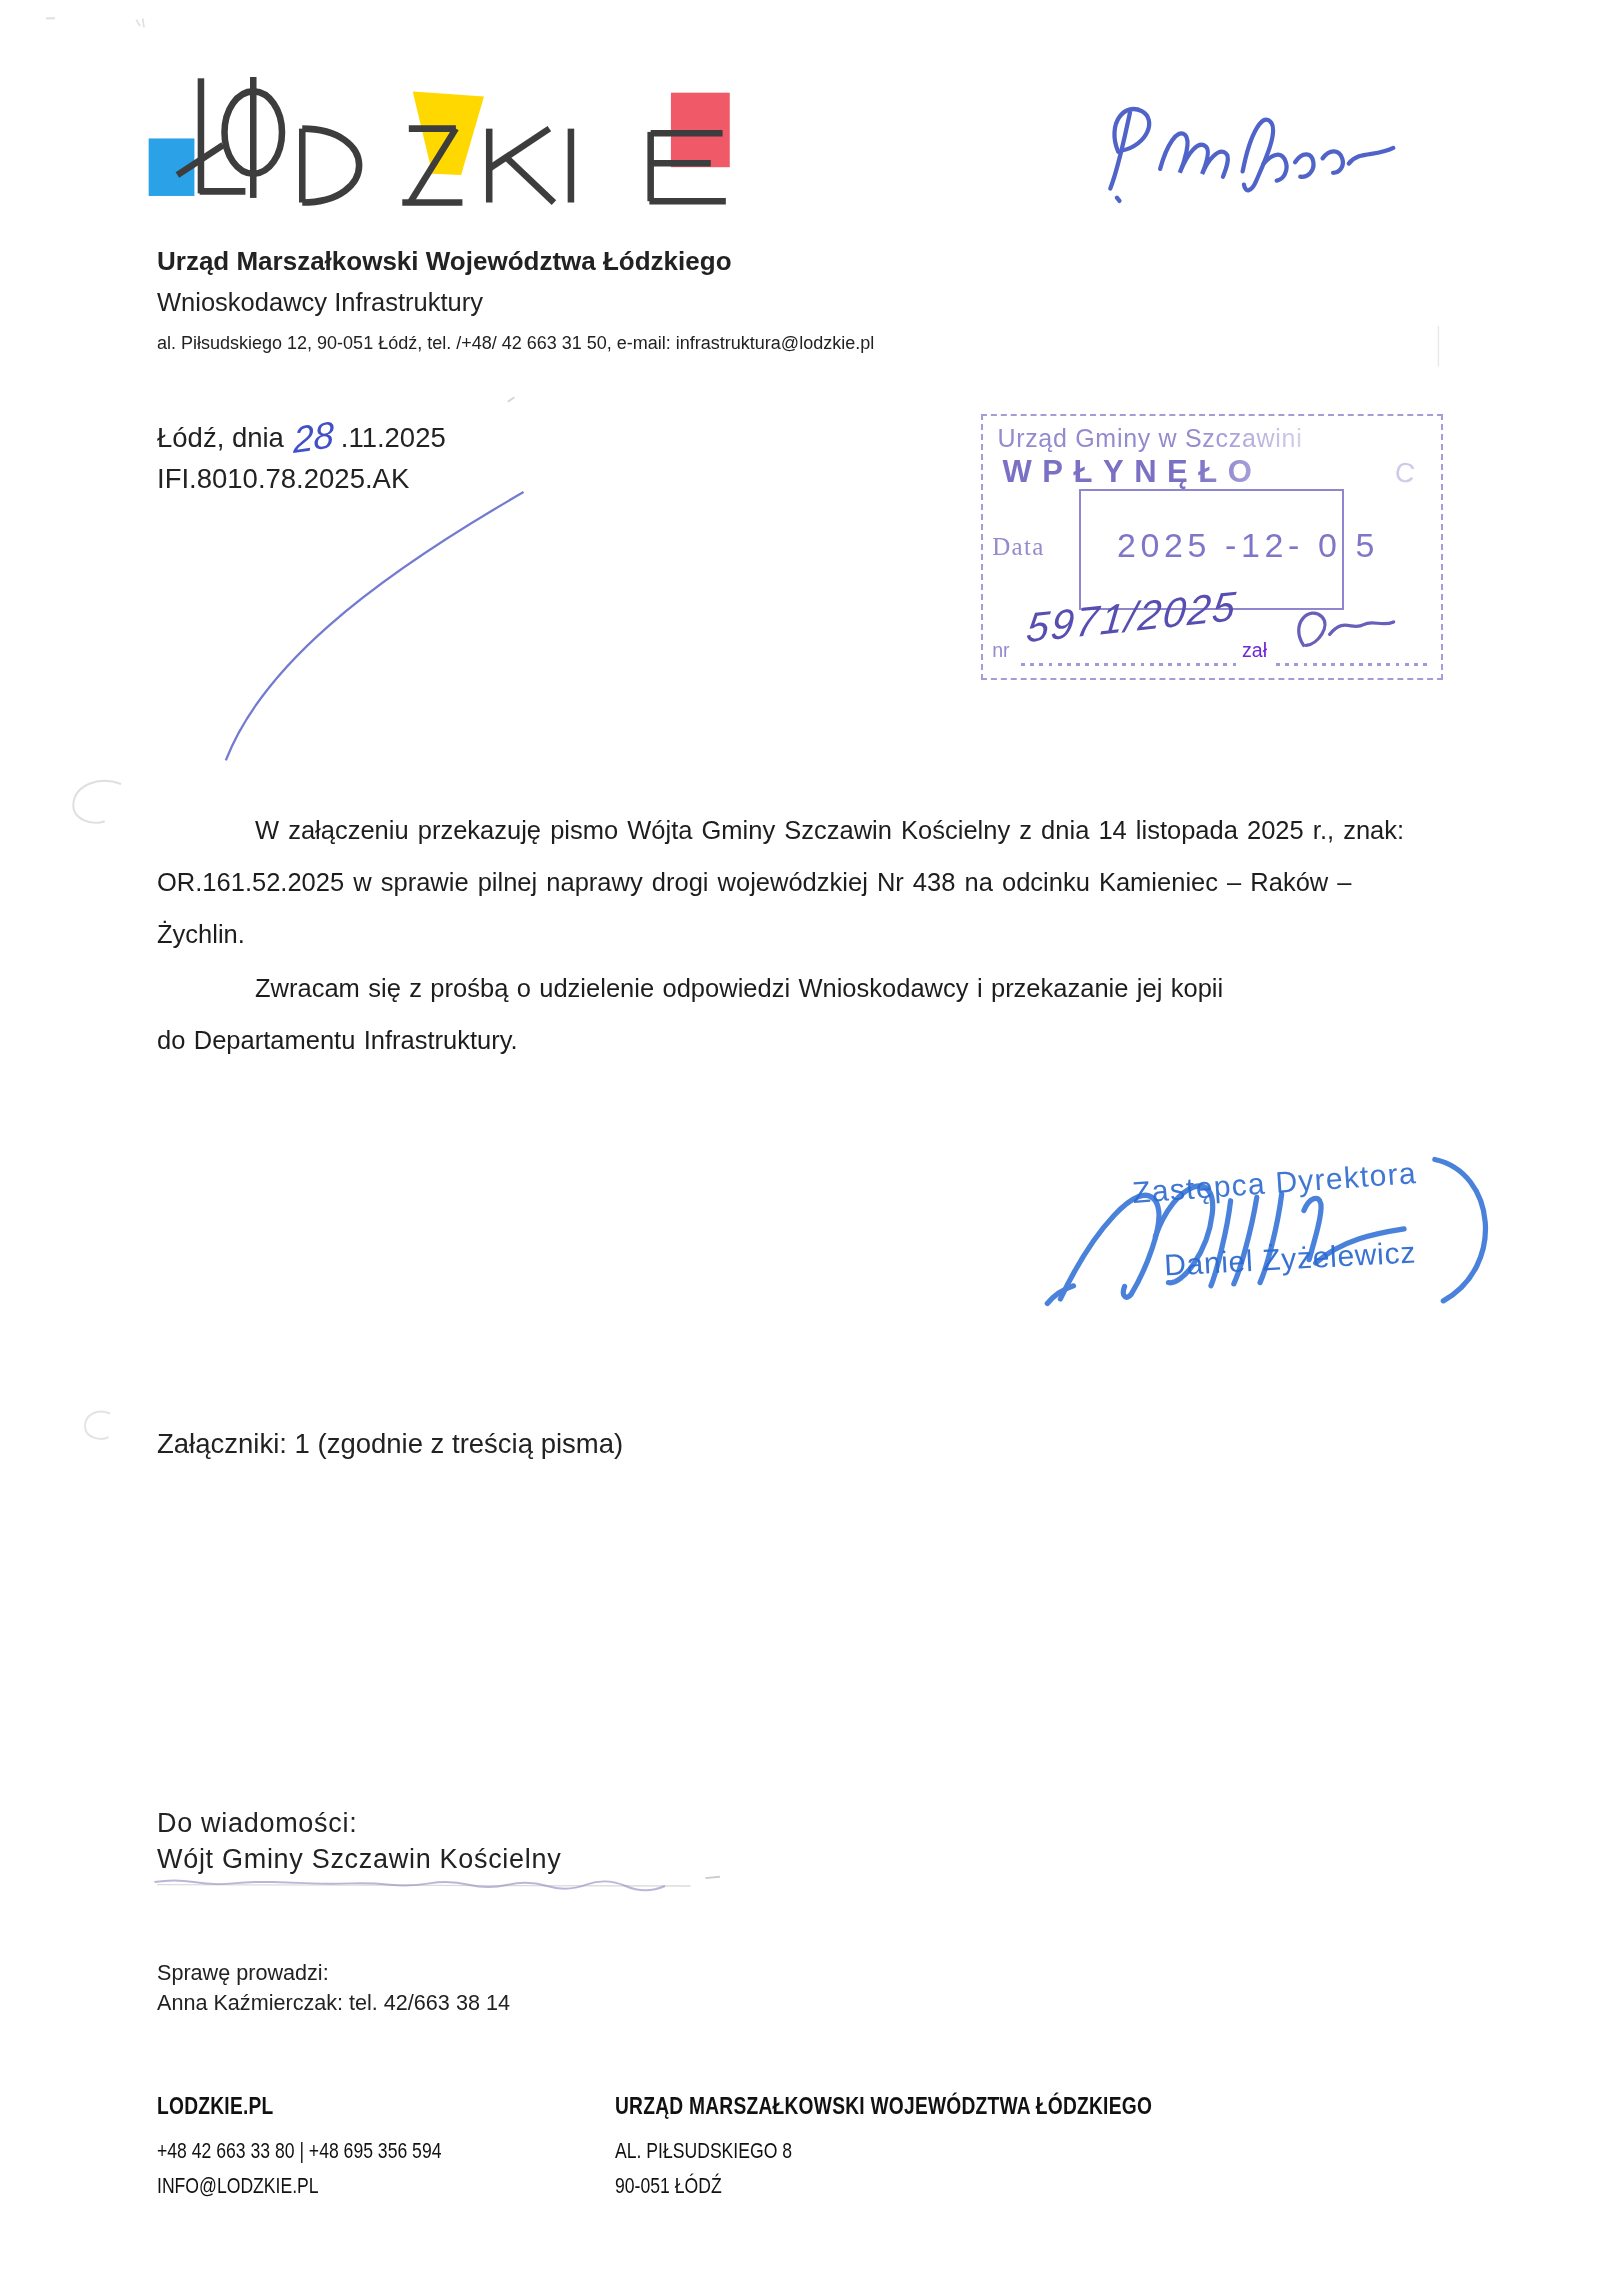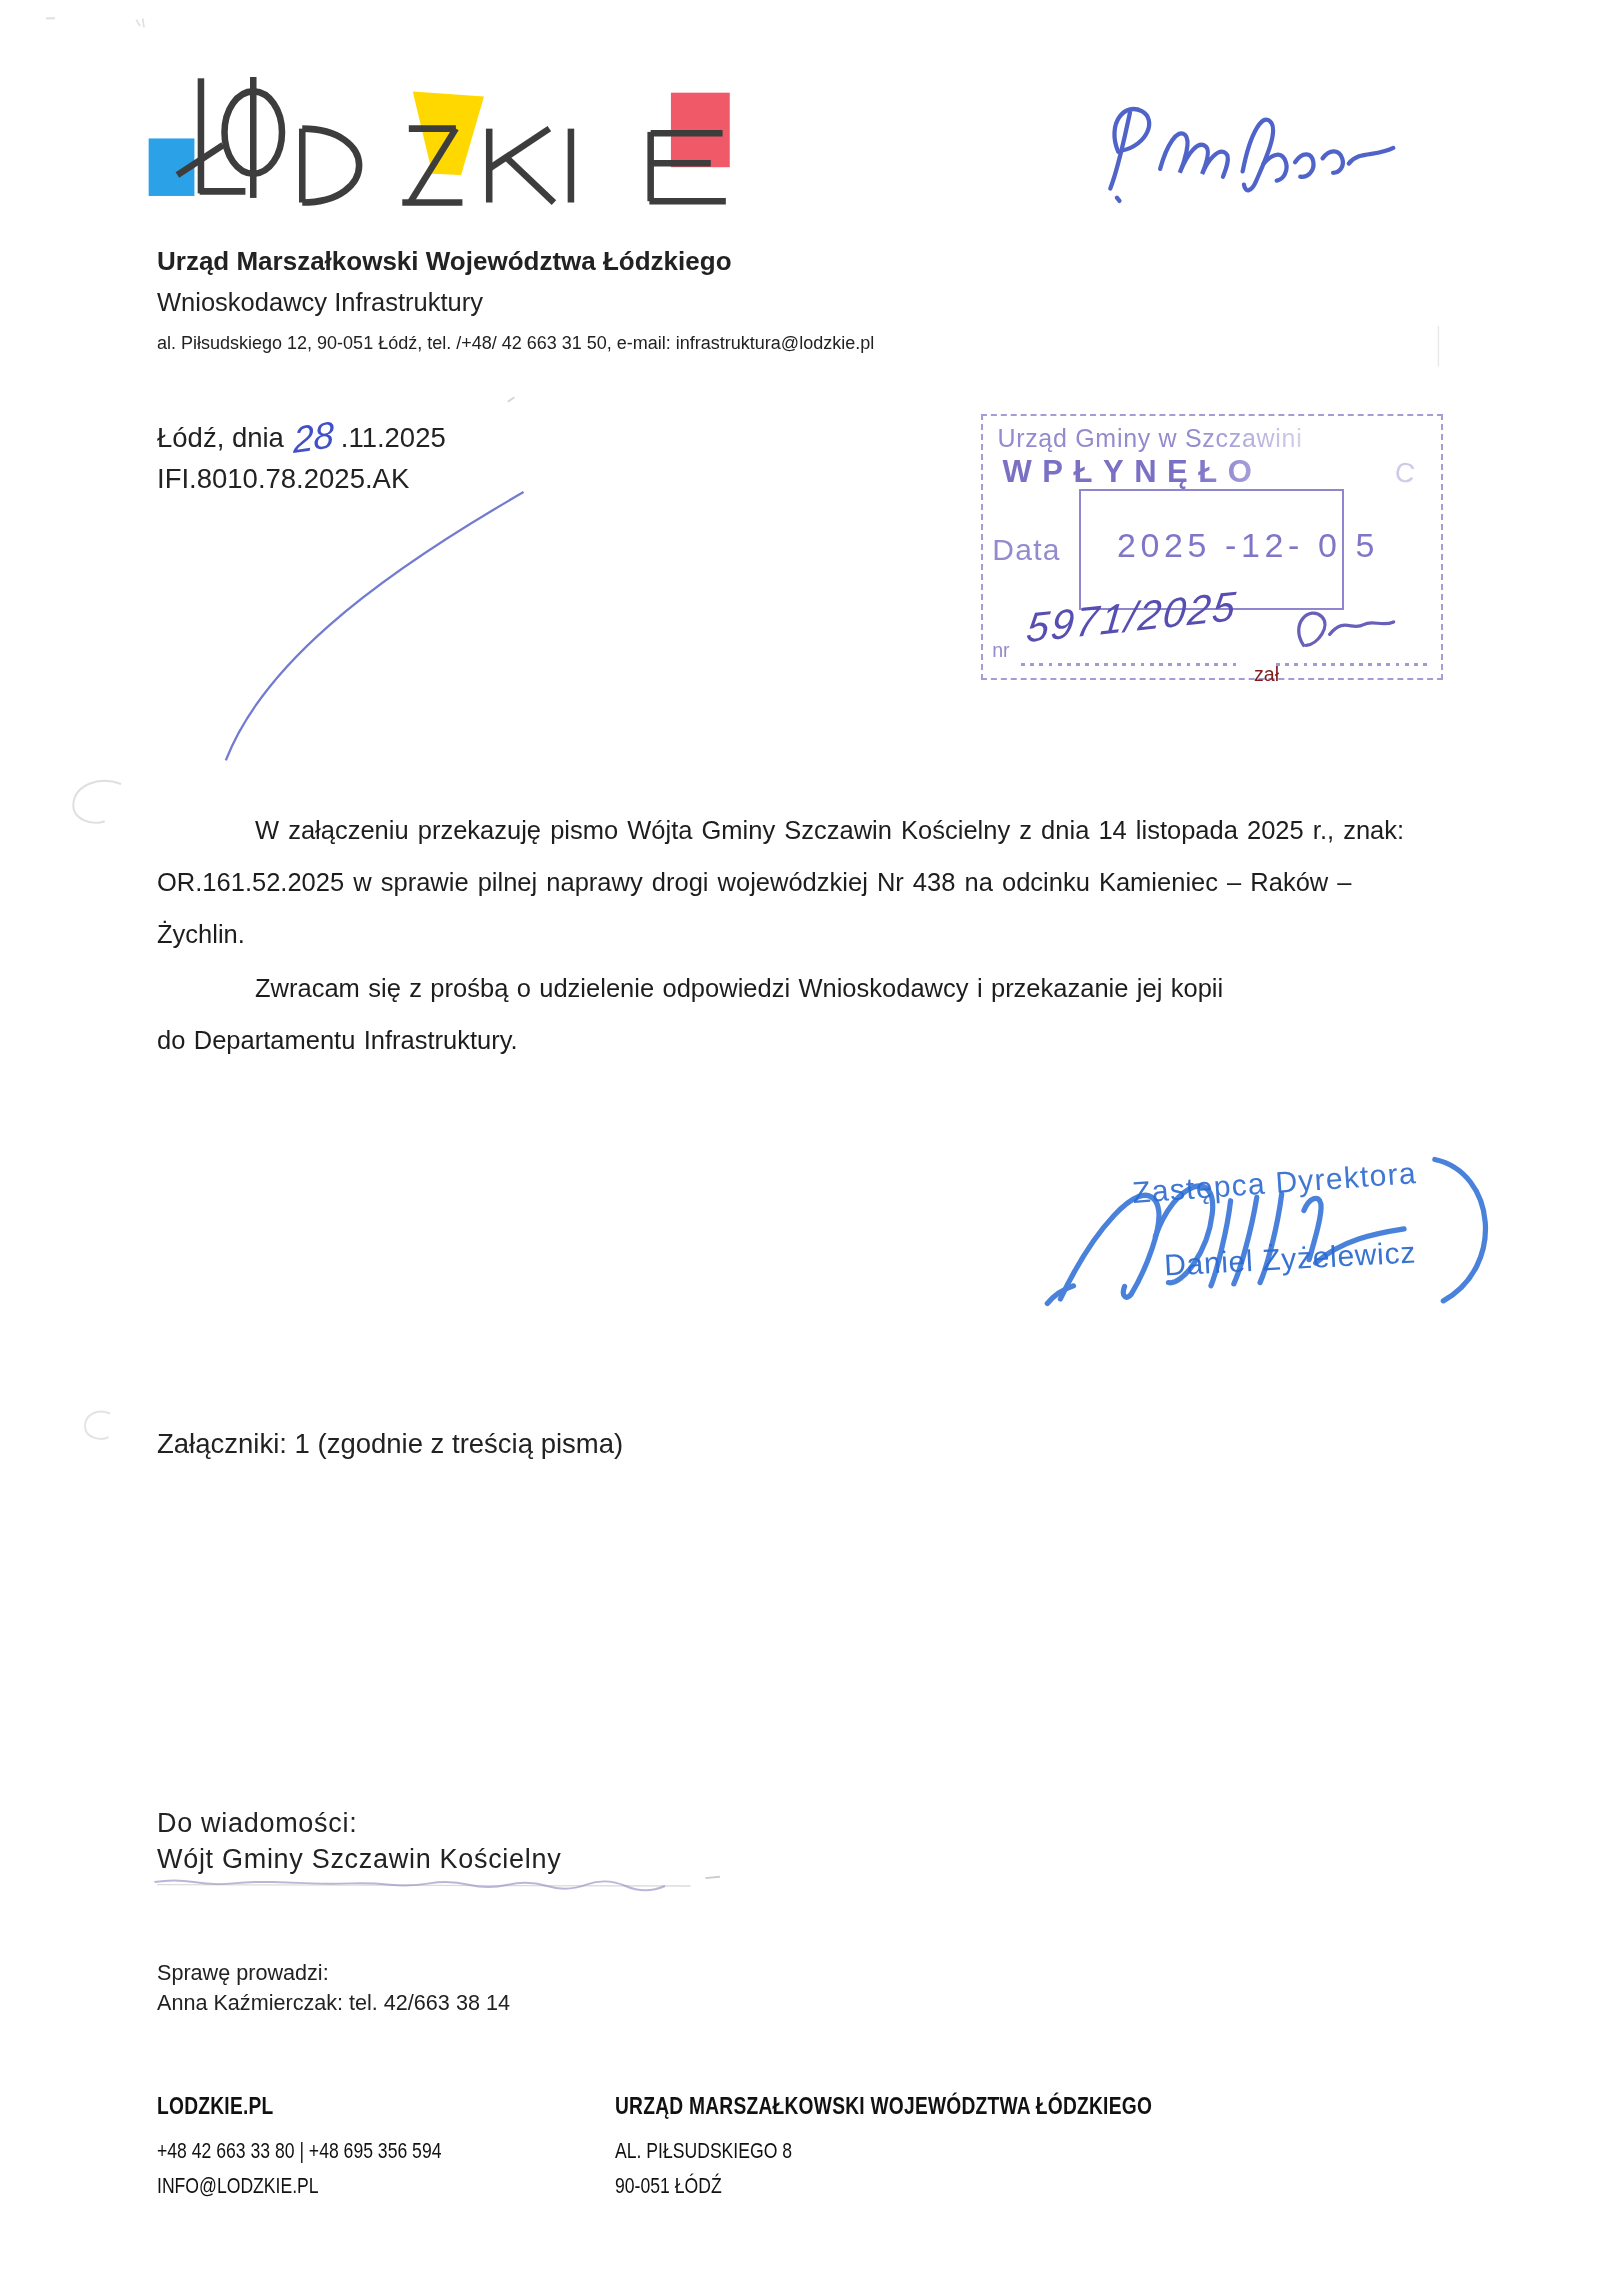--- a/index.html
+++ b/index.html
@@ -16,24 +16,24 @@
                  transform:rotate(-8deg) skewX(-8deg);margin:0 6.5px 0 9.2px;position:relative;top:2.6px;}
   .refline{left:157px;top:463px;font-size:27.5px;color:#222;}
   
   .stamp{left:981px;top:414px;width:458px;height:262px;border:2px dashed #a49cd6;}
   .stamp .office{left:14.4px;top:7.9px;font-size:25px;color:#938bce;letter-spacing:0.7px;}
   .stamp .recvd{left:19.6px;top:38px;font-size:31px;font-weight:bold;color:#7a71c5;letter-spacing:10.5px;}
   .stamp .fade{left:209px;top:0px;width:247px;height:85px;
                background:linear-gradient(to right, rgba(255,255,255,0), rgba(255,255,255,0.94) 70%);}
   .stamp .faintmark{left:412px;top:41px;font-size:27.5px;color:#938bce;opacity:.45;transform:rotate(8deg);}
   .stamp .datebox{left:96px;top:73px;width:261px;height:117px;border:2.6px solid #8f87ce;}
-  .stamp .datalabel{left:9.2px;top:117px;font-size:30px;color:#938bce;letter-spacing:1.3px;}
+  .stamp .datalabel{left:9.2px;top:117px;font-size:25px;color:#938bce;letter-spacing:1.3px;font-family:Liberation Serif, serif;}
   .stamp .dateval{left:134px;top:110px;font-size:34px;color:#7f76c8;letter-spacing:4.6px;}
   .stamp .nr{left:9.2px;top:223px;font-size:19.6px;color:#938bce;}
-  .stamp .zal{left:271px;top:223px;font-size:19.6px;color:#7f1d1d;margin-top:24px;}
+  .stamp .zal{left:259px;top:223px;font-size:19.6px;color:#6d28d9;}
   .stamp .dots1{left:38px;top:247px;width:216px;height:2.6px;
      background-image:repeating-linear-gradient(to right,#8a82cb 0 3.9px,transparent 3.9px 9.2px);opacity:.8;}
   .stamp .dots2{left:293px;top:247px;width:154px;height:2.6px;
      background-image:repeating-linear-gradient(to right,#8a82cb 0 3.9px,transparent 3.9px 9.2px);opacity:.8;}
   .stamp .hnum{left:43px;top:178px;font-size:41px;font-style:italic;color:#574eb2;
                letter-spacing:2px;transform:rotate(-6deg) skewX(-12deg);}
   
   .recip{left:157px;top:560px;font-size:27.5px;line-height:37px;color:#222;}
   .recip .b{font-weight:bold;}
   

